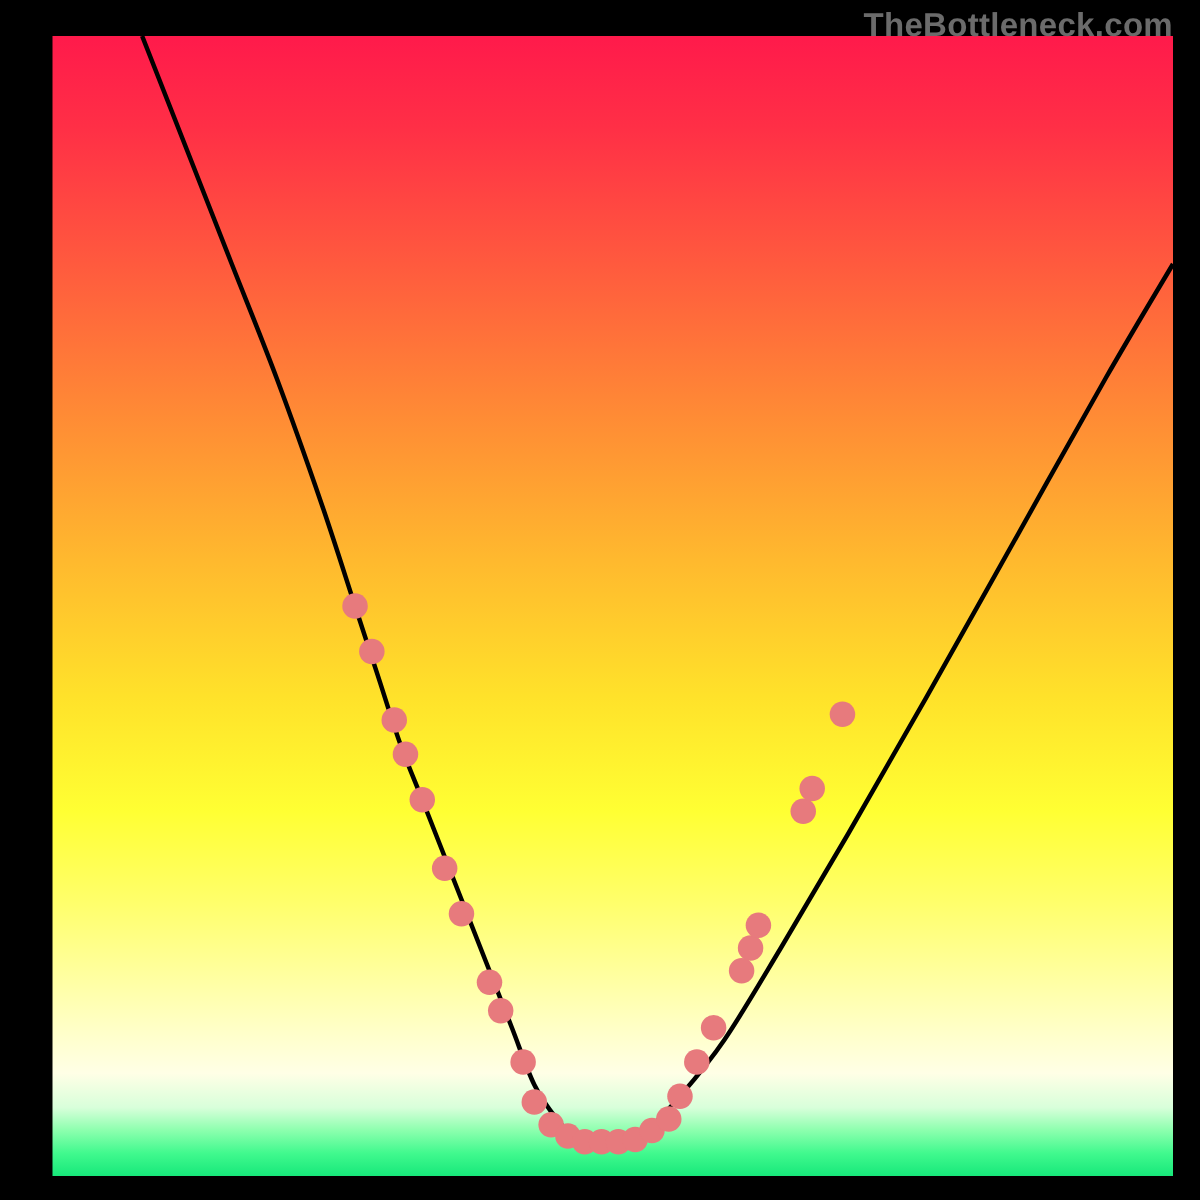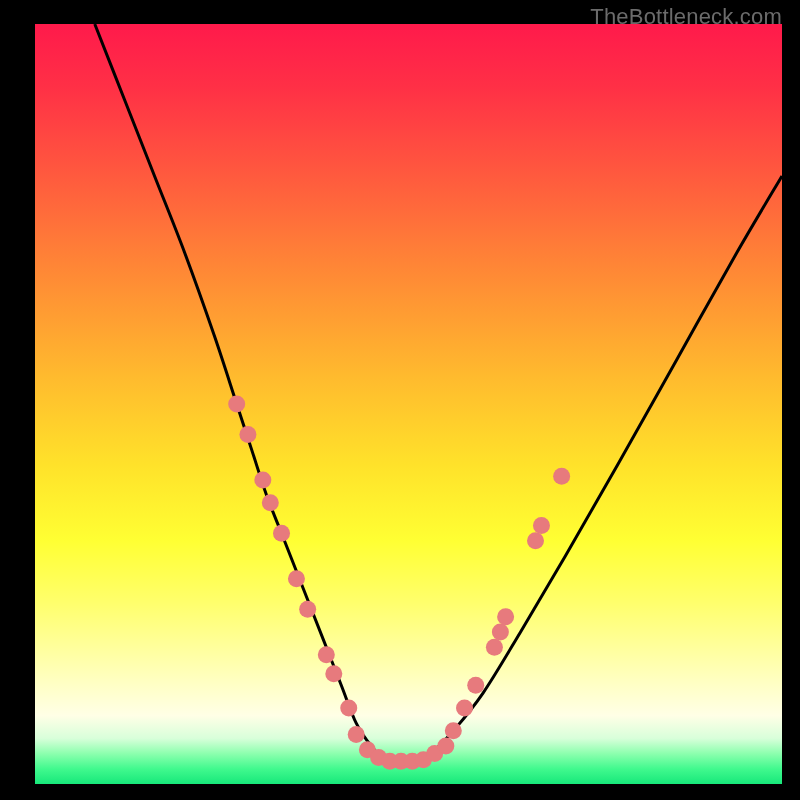--- a/index.html
+++ b/index.html
@@ -42,21 +42,21 @@
       #41f98e 98%,
       #17e87a 100%
     );
   }
   .watermark {
     position: absolute;
     top: 4px;
     right: 18px;
     color: #6b6b6b;
     font-size: 22px;
-    font-weight: 400;
+    font-weight: 700;
     letter-spacing: 0.2px;
     user-select: none;
   }
   svg.curve {
     position: absolute;
     left: 0;
     top: 0;
     width: 747px;
     height: 760px;
     overflow: visible;

